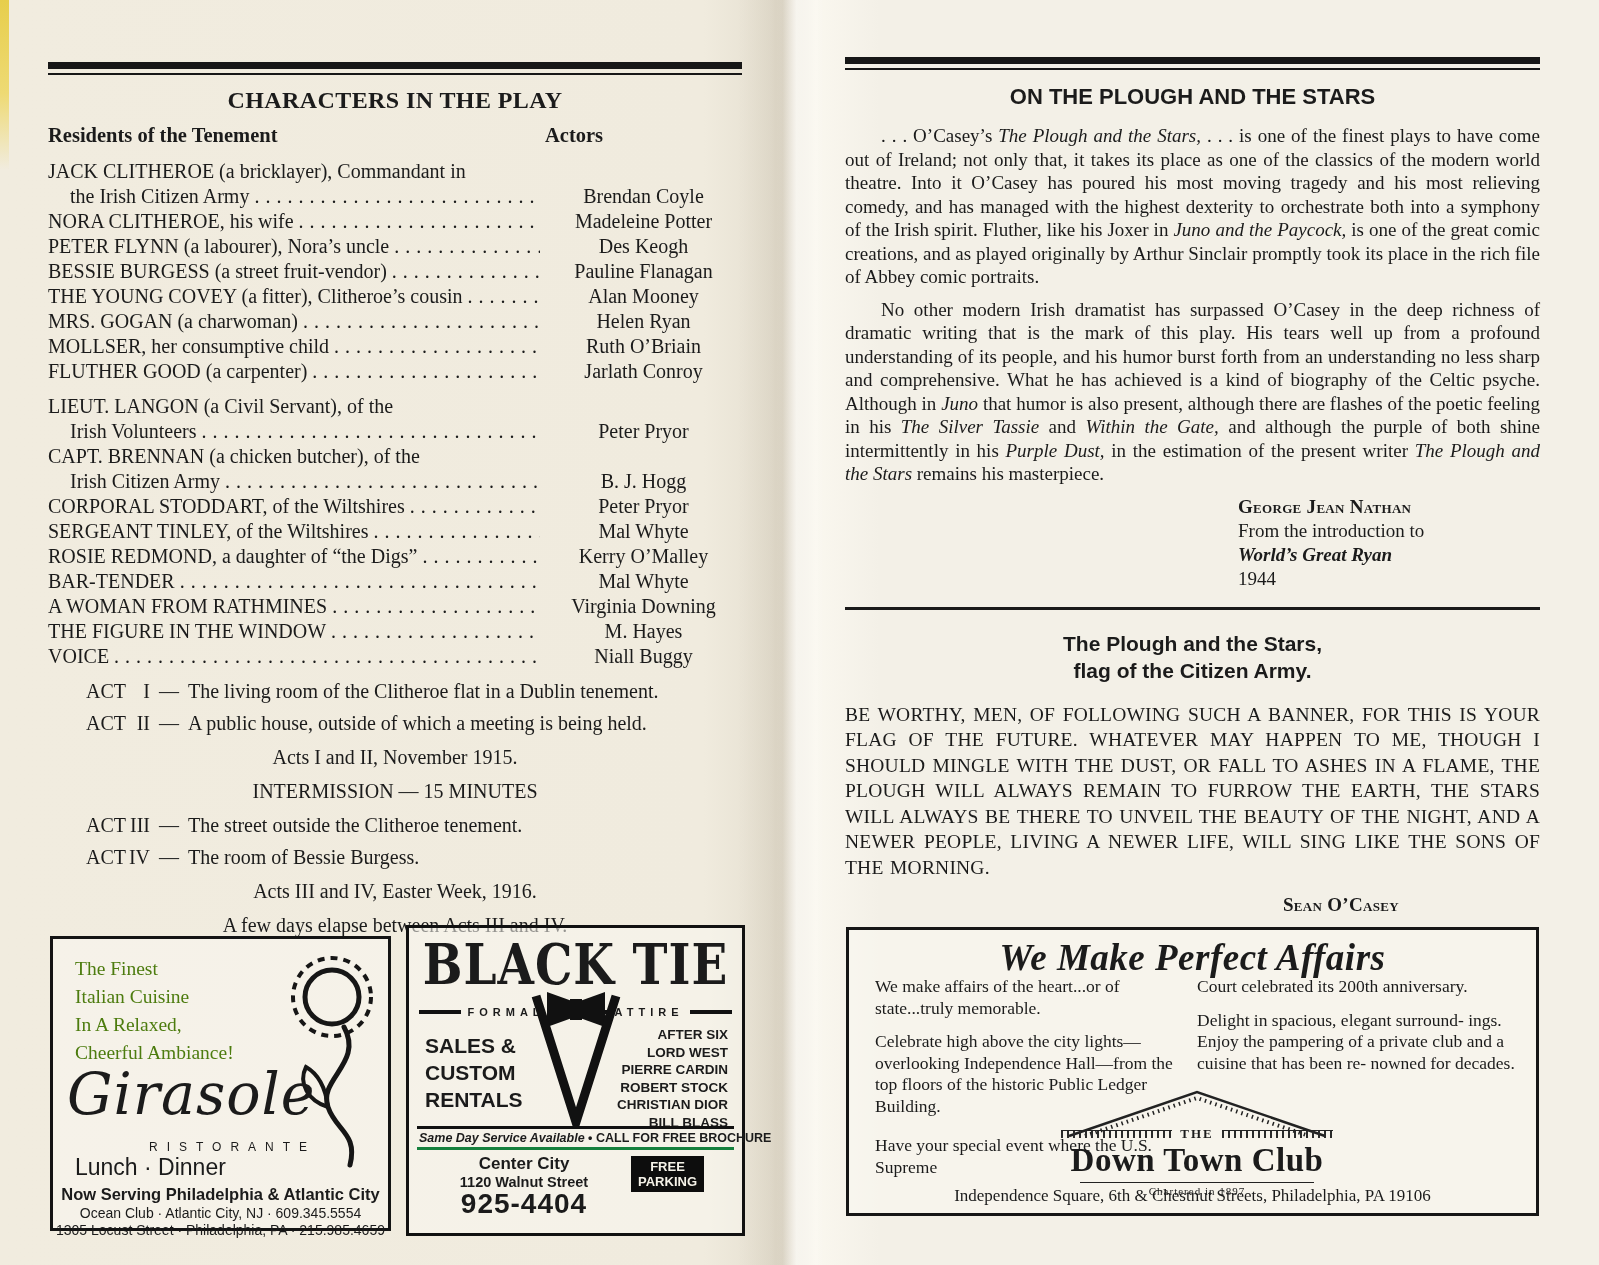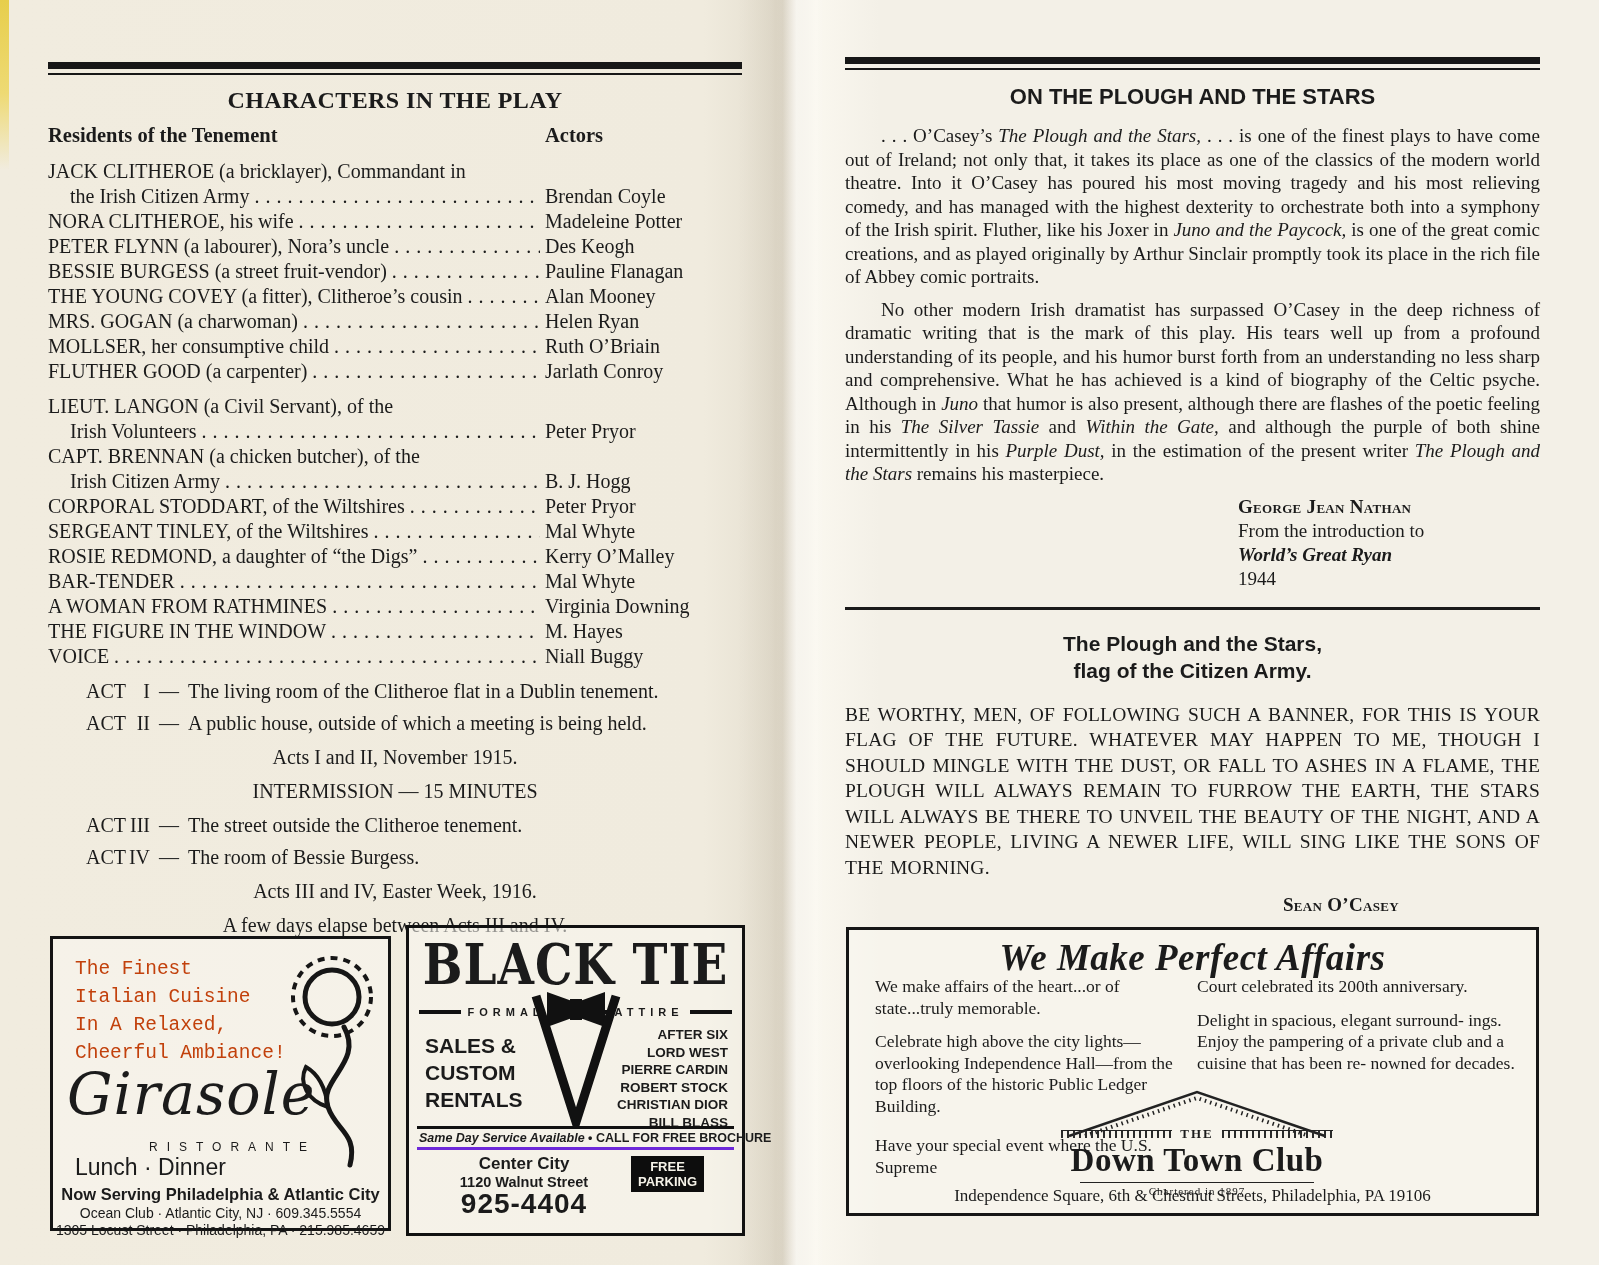--- a/index.html
+++ b/index.html
@@ -21,56 +21,56 @@
   
   .lpage { position:absolute; left:48px; top:62px; width:694px; }
   .lpage .double-rule { margin-bottom:12px; }
   .l-title { font-size:24px; font-weight:bold; text-align:center; letter-spacing:.4px; margin:0 0 10px; }
   .cast-header { display:flex; align-items:baseline; font-weight:bold; font-size:20.5px; margin:0 0 12px; }
   .cast-header .hdr-gap { flex:1; }
   .cast-header .hdr-actors { width:197px; flex:none; }
   .cast-list { font-size:20px; }
   .cast-entry { margin:0; }
   .cast-line-wrap { line-height:25px; }
-  .cast-row { display:flex; align-items:baseline; line-height:25px; }
+  .cast-row { display:flex; align-items:baseline; line-height:25px;text-align:center; }
   .cast-row.indent .cast-role { padding-left:22px; }
   .cast-role { flex:none; }
   .cast-actor { flex:none; width:197px; }
   .dots { flex:1; overflow:hidden; white-space:nowrap; margin:0 5px; min-width:10px; }
   .dots::before { content:"........................................................................"; letter-spacing:6px; }
   .cast-group2 { margin-top:10px; }
 
   .acts { margin-top:10px; font-size:20px; }
   .act-line { display:flex; align-items:baseline; line-height:25px; margin:7px 0 7px 38px; }
   .act-label { display:inline-flex; justify-content:space-between; width:64px; flex:none; }
   .act-dash { flex:none; margin:0 9px; }
   .act-note { text-align:center; line-height:25px; margin:9px 0; }
 
   
   .ad { position:absolute; box-sizing:border-box; background:rgba(250,248,241,.55); }
   .ad-girasole { left:50px; top:936px; width:341px; height:295px; border:3px solid #141414; }
-  .g-tag { position:absolute; top:16px; left:22px; font-family:Liberation Mono, monospace; font-size:19.5px; line-height:28px; white-space:pre-line; color:#c2410c; }
+  .g-tag { position:absolute; top:16px; left:22px; font-family:Liberation Serif, serif; font-size:19.5px; line-height:28px; white-space:pre-line; color:#4d7c0f; }
   .g-flower { position:absolute; top:12px; right:8px; }
   .g-logo { position:absolute; top:122px; left:14px; font-family:"DejaVu Serif",serif; font-style:italic; font-size:57px; letter-spacing:1px; }
   .g-sub { position:absolute; top:201px; left:96px; font-family:"Liberation Sans",sans-serif; font-size:12px; letter-spacing:9px; }
   .g-meals { position:absolute; top:215px; left:22px; font-family:"Liberation Sans",sans-serif; font-size:23px; }
   .g-serving { position:absolute; top:246px; width:100%; text-align:center; font-family:"Liberation Sans",sans-serif; font-weight:bold; font-size:16.5px; }
   .g-loc1 { position:absolute; top:266px; width:100%; text-align:center; font-family:"Liberation Sans",sans-serif; font-size:14px; }
   .g-loc2 { position:absolute; top:283px; width:100%; text-align:center; font-family:"Liberation Sans",sans-serif; font-size:14px; }
 
   
   .ad-blacktie { left:406px; top:925px; width:339px; height:311px; border:3px solid #111; }
   .bt-name { position:absolute; top:4px; width:100%; text-align:center; font-family:"DejaVu Serif",serif; font-weight:bold; font-size:47px; letter-spacing:1px; transform:scaleY(1.18); transform-origin:top; }
   .bt-mid { position:absolute; top:78px; left:10px; right:10px; display:flex; align-items:center; gap:7px; font-family:"Liberation Sans",sans-serif; font-weight:bold; font-size:11px; letter-spacing:5px; }
   .bt-mid .line { flex:1; border-top:4px solid #111; }
   .bt-mid .line.ctr { flex:0 0 56px; }
   .bt-v { position:absolute; top:62px; left:50%; transform:translateX(-50%); }
   .bt-services { position:absolute; top:104px; left:16px; font-family:"Liberation Sans",sans-serif; font-weight:bold; font-size:21px; line-height:27px; white-space:pre-line; }
   .bt-brands { position:absolute; top:98px; right:14px; text-align:right; font-family:"Liberation Sans",sans-serif; font-weight:bold; font-size:13.5px; line-height:17.5px; white-space:pre-line; }
-  .bt-banner { position:absolute; top:198px; left:8px; right:8px; border-top:3px solid #111; border-bottom:3px solid #6d28d9; font-family:"Liberation Sans",sans-serif; font-weight:bold; font-size:12.5px; padding:2px 2px; text-align:center; white-space:nowrap; }
+  .bt-banner { position:absolute; top:198px; left:8px; right:8px; border-top:3px solid #111; border-bottom:3px solid #15803d; font-family:"Liberation Sans",sans-serif; font-weight:bold; font-size:12.5px; padding:2px 2px; text-align:center; white-space:nowrap; }
   .bt-banner .it { font-style:italic; }
   .bt-city { position:absolute; top:226px; left:0; width:230px; text-align:center; font-family:"Liberation Sans",sans-serif; font-weight:bold; font-size:17px; }
   .bt-street { position:absolute; top:246px; left:0; width:230px; text-align:center; font-family:"Liberation Sans",sans-serif; font-weight:bold; font-size:14.5px; }
   .bt-badge { position:absolute; top:228px; right:38px; background:#0d0d0d; color:#f5f2e8; font-family:"Liberation Sans",sans-serif; font-weight:bold; font-size:13px; line-height:15px; padding:3px 7px; text-align:center; white-space:pre-line; }
   .bt-phone { position:absolute; top:260px; left:0; width:230px; text-align:center; font-family:"Liberation Sans",sans-serif; font-weight:900; font-size:28px; letter-spacing:1px; }
 
   
   .rpage { position:absolute; left:845px; top:57px; width:695px; }
   .rpage .double-rule { margin-bottom:14px; }
   .r-title { font-family:"Liberation Sans",sans-serif; font-size:22px; font-weight:bold; text-align:center; margin:0 0 14px; }

